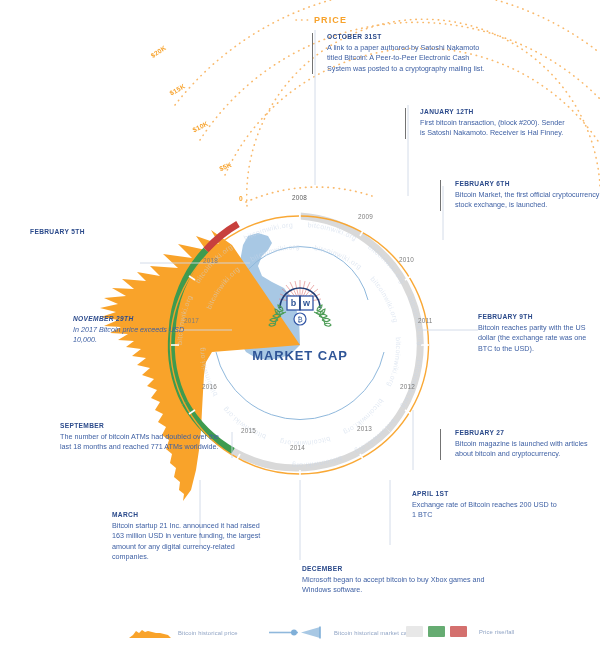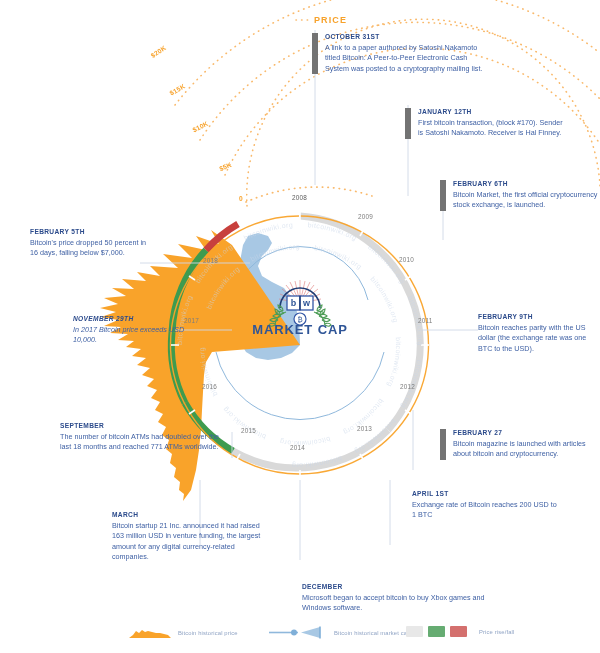--- a/index.html
+++ b/index.html
@@ -13,21 +13,21 @@
 
   
   .note{position:absolute;color:#3a5a9b;}
   .note .ttl{
     font-size:6.6px;font-weight:bold;letter-spacing:.35px;
     color:#2b4a8b;margin-bottom:3px;text-transform:uppercase;
   }
   .note .bdy{
     font-size:7.2px;line-height:10.4px;color:#3d5fa3;
   }
-  .note.right-pad{padding-left:7px;border-left:6px solid #737373;}
+  .note.right-pad{padding-left:14px;border-left:1px solid #737373;}
   .note.plain{padding-left:0;border-left:none;}
 
   
   .price-head{
     position:absolute;left:314px;top:15px;
     font-size:9px;font-weight:bold;letter-spacing:1.1px;color:#F7A22B;
   }
 
   
   .scale{
@@ -276,30 +276,30 @@
   <div class="yr" style="left:399px;top:256px;">2010</div>
   <div class="yr" style="left:418px;top:317px;">2011</div>
   <div class="yr" style="left:400px;top:383px;">2012</div>
   <div class="yr" style="left:357px;top:425px;">2013</div>
   <div class="yr" style="left:290px;top:444px;">2014</div>
   <div class="yr" style="left:241px;top:427px;">2015</div>
   <div class="yr" style="left:202px;top:383px;">2016</div>
   <div class="yr" style="left:184px;top:317px;">2017</div>
   <div class="yr" style="left:203px;top:257px;">2018</div>
 
-  <div class="ctitle" style="top:322px;">MARKET CAP</div>
+  <div class="ctitle" style="top:348px;">MARKET CAP</div>
 
   <div class="note right-pad" style="left:312px;top:33px;width:160px;">
     <div class="ttl">OCTOBER 31ST</div>
     <div class="bdy">A link to a paper authored by Satoshi Nakamoto titled Bitcoin: A Peer-to-Peer Electronic Cash System was posted to a cryptography mailing list.</div>
   </div>
 
   <div class="note right-pad" style="left:405px;top:108px;width:150px;">
     <div class="ttl">JANUARY 12TH</div>
-    <div class="bdy">First bitcoin transaction, (block #170). Sender is Satoshi Nakamoto. Receiver is Hal Finney.</div>
+    <div class="bdy">First bitcoin transaction, (block #200). Sender is Satoshi Nakamoto. Receiver is Hal Finney.</div>
   </div>
 
   <div class="note right-pad" style="left:440px;top:180px;width:148px;">
     <div class="ttl">FEBRUARY 6TH</div>
     <div class="bdy">Bitcoin Market, the first official cryptocurrency stock exchange, is launched.</div>
   </div>
 
   <div class="note plain" style="left:478px;top:313px;width:120px;">
     <div class="ttl">FEBRUARY 9TH</div>
     <div class="bdy">Bitcoin reaches parity with the US dollar (the exchange rate was one BTC to the USD).</div>
@@ -308,21 +308,21 @@
   <div class="note right-pad" style="left:440px;top:429px;width:140px;">
     <div class="ttl">FEBRUARY 27</div>
     <div class="bdy">Bitcoin magazine is launched with articles about bitcoin and cryptocurrency.</div>
   </div>
 
   <div class="note plain" style="left:412px;top:490px;width:150px;">
     <div class="ttl">APRIL 1ST</div>
     <div class="bdy">Exchange rate of Bitcoin reaches 200 USD to 1 BTC</div>
   </div>
 
-  <div class="note plain" style="left:302px;top:583px;width:190px;">
+  <div class="note plain" style="left:302px;top:565px;width:190px;">
     <div class="ttl">DECEMBER</div>
     <div class="bdy">Microsoft began to accept bitcoin to buy Xbox games and Windows software.</div>
   </div>
 
   <div class="note plain" style="left:112px;top:511px;width:160px;">
     <div class="ttl">MARCH</div>
     <div class="bdy">Bitcoin startup 21 Inc. announced it had raised 163 million USD in venture funding, the largest amount for any digital currency-related companies.</div>
   </div>
 
   <div class="note plain" style="left:60px;top:422px;width:170px;">
@@ -330,21 +330,20 @@
     <div class="bdy">The number of bitcoin ATMs had doubled over the last 18 months and reached 771 ATMs worldwide.</div>
   </div>
 
   <div class="note plain" style="left:73px;top:315px;width:120px;font-style:italic;">
     <div class="ttl">NOVEMBER 29TH</div>
     <div class="bdy">In 2017 Bitcoin price exceeds USD 10,000.</div>
   </div>
 
   <div class="note plain" style="left:30px;top:228px;width:120px;">
     <div class="ttl">FEBRUARY 5TH</div>
-    <div class="bdy">Bitcoin's price dropped 50 percent in 16 days, falling below $7,000.</div>
   </div>
 
   <div class="legend">
 
     <div class="lg-item" style="left:128px;top:8px;">
       <svg width="44" height="13">
         <path d="M1 12 L5 9 L8 5 L11 7 L14 4 L17 6 L20 5 L24 6 L28 7 L32 7 L36 8 L40 9 L43 12 Z" fill="#F9A32A"></path>
       </svg>
       <span class="lg-txt">Bitcoin historical price</span>
     </div>

